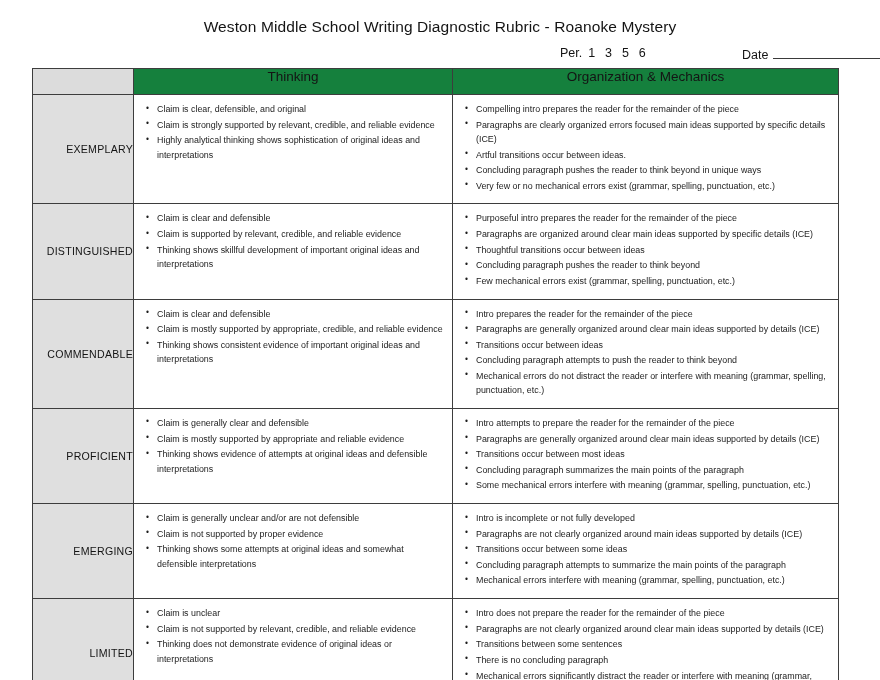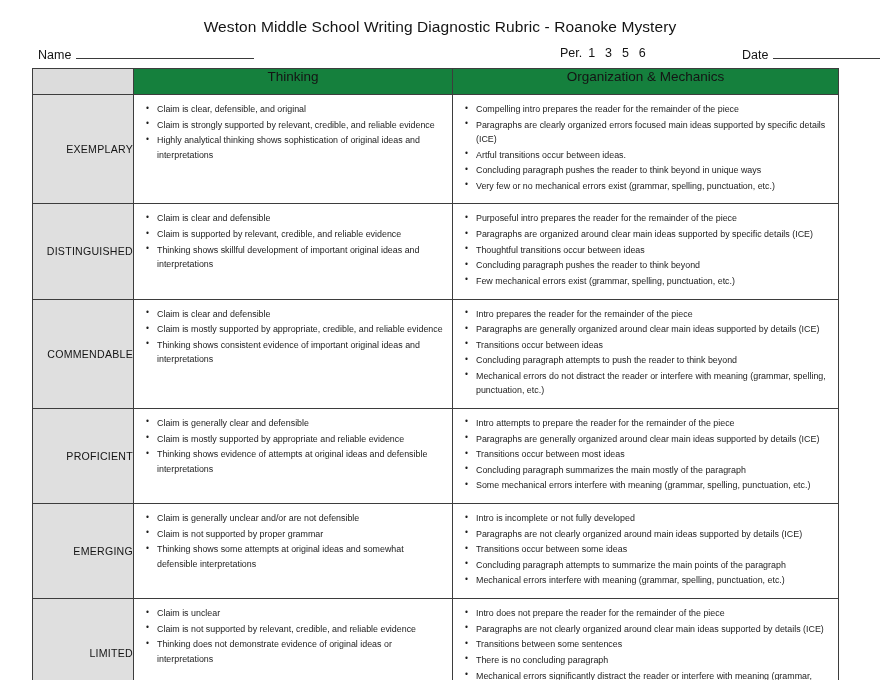--- a/index.html
+++ b/index.html
@@ -142,24 +142,20 @@
 </style>
 </head>
 <body>
 
 <div class="page">
 
   <div class="doc-title">Weston Middle School Writing Diagnostic Rubric - Roanoke Mystery</div>
 
   <div class="id-line">
 
-    <div class="id-field" id="field-name">
-      <span class="id-label">Name</span>
-      <span class="id-rule"></span>
-    </div>
 
     <div class="id-field" id="field-per">
       <span class="id-label">Per.</span>
       <span class="per-values">1  3   5  6</span>
     </div>
 
     <div class="id-field" id="field-date">
       <span class="id-label">Date</span>
       <span class="id-rule"></span>
     </div>
@@ -244,31 +240,31 @@
               <li>Claim is generally clear and defensible</li>
               <li>Claim is mostly supported by appropriate and reliable evidence</li>
               <li>Thinking shows evidence of attempts at original ideas and defensible interpretations</li>
             </ul>
           </td>
           <td class="crit-cell">
             <ul class="crit-list">
               <li>Intro attempts to prepare the reader for the remainder of the piece</li>
               <li>Paragraphs are generally organized around clear main ideas supported by details (ICE)</li>
               <li>Transitions occur between most ideas</li>
-              <li>Concluding paragraph summarizes the main mostly of the paragraph</li>
+              <li>Concluding paragraph summarizes the main points of the paragraph</li>
               <li>Some mechanical errors interfere with meaning (grammar, spelling, punctuation, etc.)</li>
             </ul>
           </td>
         </tr>
         <tr>
           <td class="level-cell">EMERGING</td>
           <td class="crit-cell">
             <ul class="crit-list">
               <li>Claim is generally unclear and/or are not defensible</li>
-              <li>Claim is not supported by proper grammar</li>
+              <li>Claim is not supported by proper evidence</li>
               <li>Thinking shows some attempts at original ideas and somewhat defensible interpretations</li>
             </ul>
           </td>
           <td class="crit-cell">
             <ul class="crit-list">
               <li>Intro is incomplete or not fully developed</li>
               <li>Paragraphs are not clearly organized around  main ideas supported by details (ICE)</li>
               <li>Transitions occur between some ideas</li>
               <li>Concluding paragraph attempts to summarize the main points of the paragraph</li>
               <li>Mechanical errors interfere with meaning (grammar, spelling, punctuation, etc.)</li>

